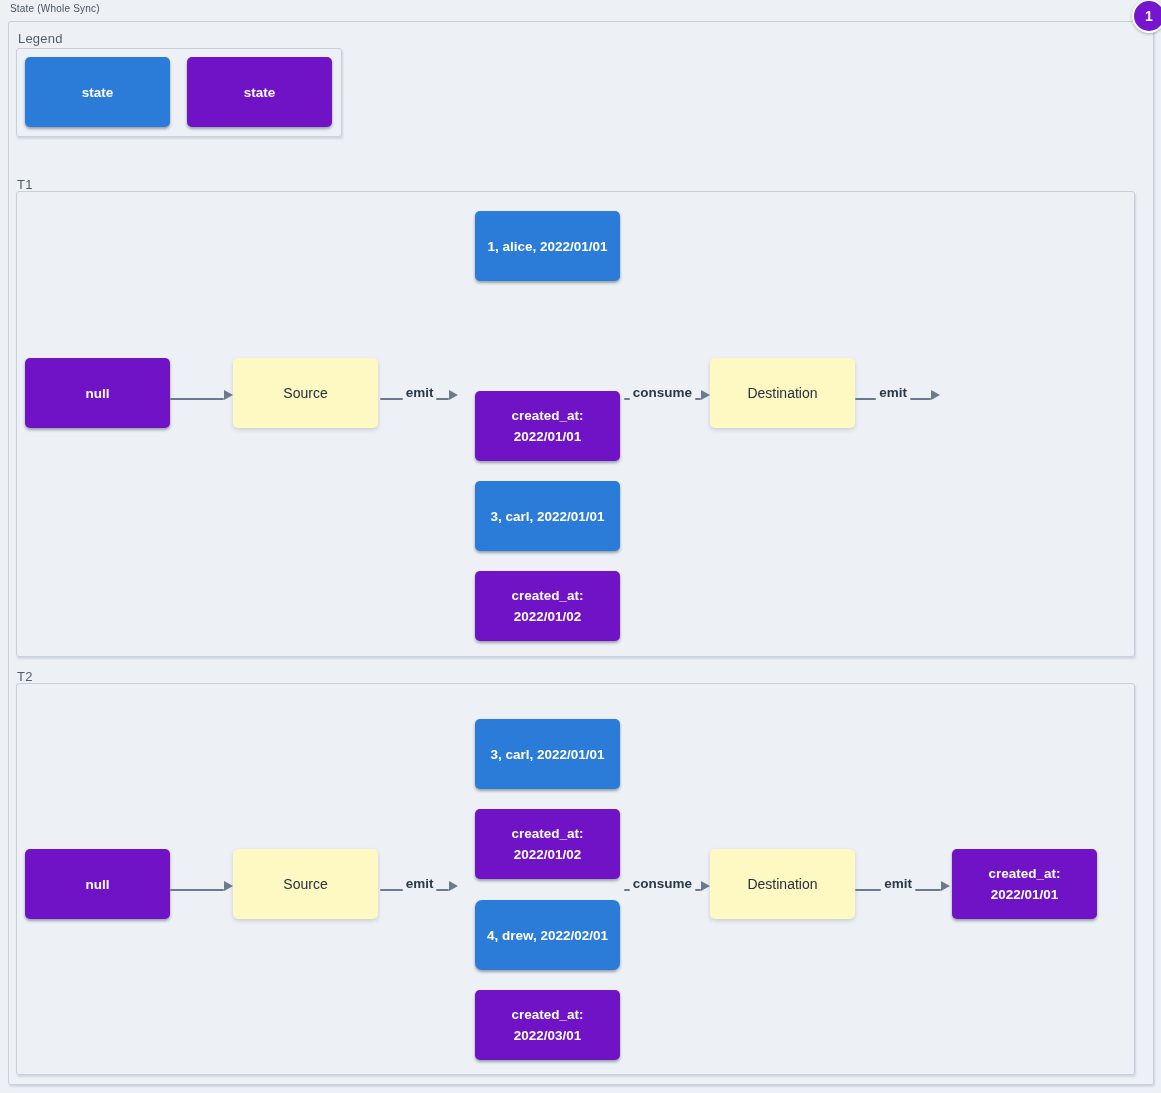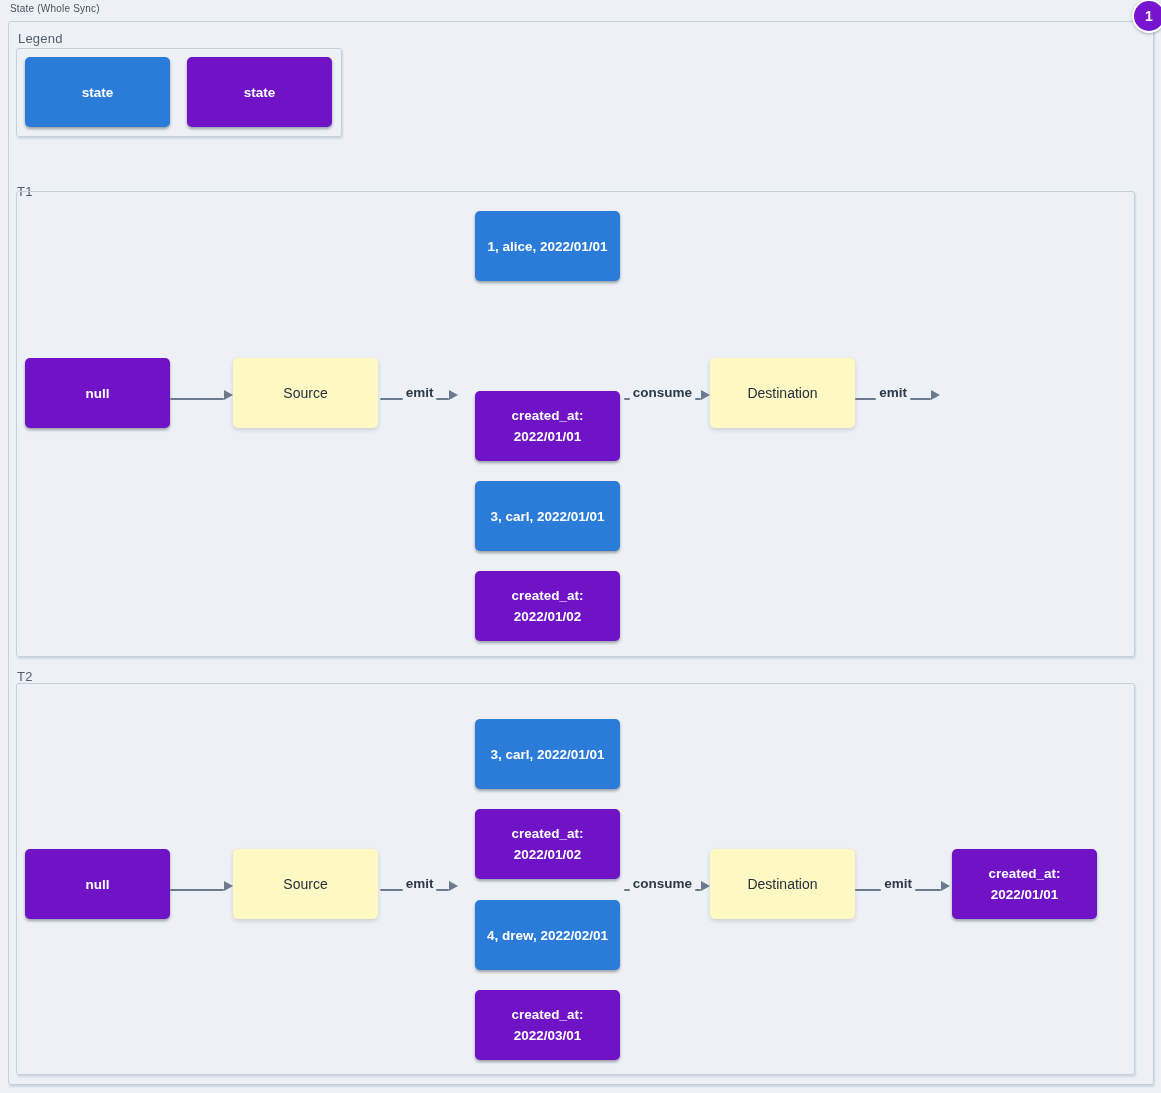--- a/index.html
+++ b/index.html
@@ -120,21 +120,21 @@
 
   <div class="group-label" style="left:18px; top:31px;">Legend</div>
   <div class="container" style="left:16px; top:48px; width:324px; height:87px;"></div>
   <div class="node record" style="left:25px; top:57px;">
     <span>state</span>
   </div>
   <div class="node state" style="left:187px; top:57px;">
     <span>state</span>
   </div>
 
-  <div class="group-label" style="left:17px; top:184px;">T1</div>
+  <div class="group-label" style="left:17px; top:177px;">T1</div>
   <div class="container" style="left:16px; top:191px; width:1117px; height:464px;"></div>
 
   <div class="node state" style="left:25px; top:358px;">
     <span>null</span>
   </div>
 
   <div class="edge" style="left:170px; top:386px; width:63px;">
     <div class="seg"></div>
     <div class="head"></div>
   </div>
@@ -206,21 +206,21 @@
     <div class="head"></div>
   </div>
 
   <div class="node record" style="left:475px; top:719px;">
     <span>3, carl, 2022/01/01</span>
   </div>
   <div class="node state" style="left:475px; top:809px;">
     <span>created_at:</span>
     <span>2022/01/02</span>
   </div>
-  <div class="node record" style="left:475px; top:900px;">
+  <div class="node record" style="left:475px; top:900px;border-radius:7px;">
     <span>4, drew, 2022/02/01</span>
   </div>
   <div class="node state" style="left:475px; top:990px;">
     <span>created_at:</span>
     <span>2022/03/01</span>
   </div>
 
   <div class="edge" style="left:624px; top:877px; width:86px;">
     <div class="seg"></div>
     <div class="elabel">consume</div>

